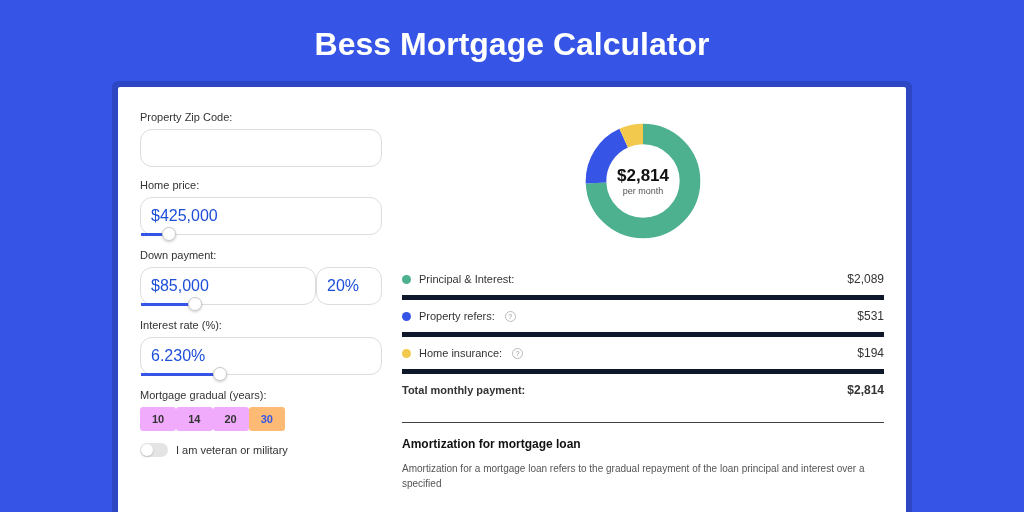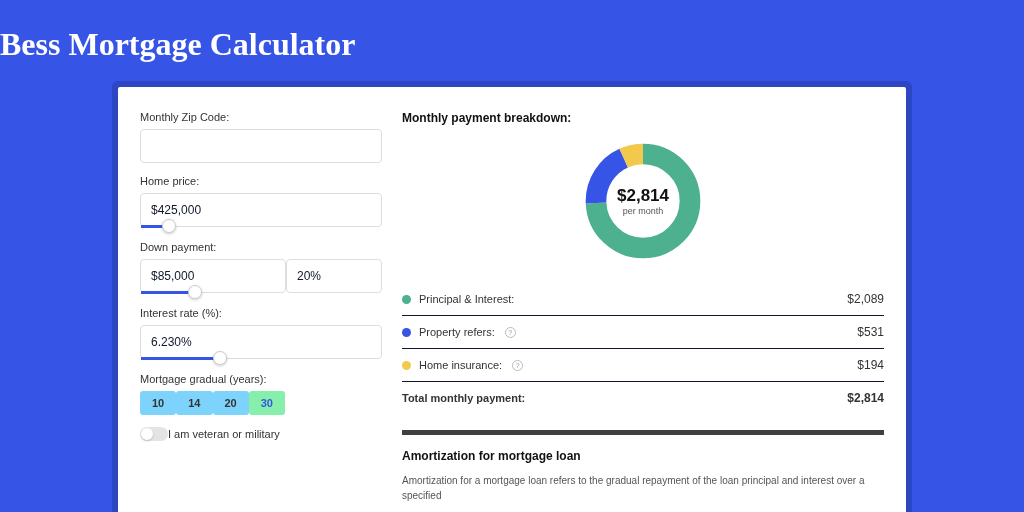--- a/index.html
+++ b/index.html
@@ -1,67 +1,67 @@
 <!DOCTYPE html>
 <html><head>
 <meta charset="utf-8">
 <style>
 * { margin: 0; padding: 0; box-sizing: border-box; font-family: -apple-system, BlinkMacSystemFont, 'Segoe UI', Arial, sans-serif; }
 body { background: #3655e6; width: 1024px; height: 512px; overflow: hidden; }
-.page-title { color: #fff; font-size: 32px; font-weight: 700; padding: 26px 0 24px; font-family: Liberation Serif, serif; }
+.page-title { color: #fff; font-size: 32px; font-weight: 700; text-align: center; padding: 26px 0 24px; }
 .card { background: #fff; width: 788px; margin: 0 auto; border-radius: 2px; box-shadow: 0 0 0 6px #2d46c4; display: flex; padding: 24px 22px; }
 .left-col { width: 242px; flex-shrink: 0; }
 .right-col { flex: 1; margin-left: 20px; }
 .field { margin-bottom: 12px; }
 .field-label { font-size: 11px; color: #333; margin-bottom: 6px; display: block; }
-.text-input { width: 100%; border: 1px solid #ddd; border-radius: 4px; padding: 9px 10px; font-size: 12px; color: #0f172a; }
+.text-input { width: 100%; border: 1px solid #ddd; border-radius: 12px; padding: 9px 10px; font-size: 16px; color: #1d4ed8; }
 .slider-track { position: relative; height: 4px; margin-top: -2px; }
 .slider-fill { position: absolute; height: 3px; background: #3655e6; top: 0; left: 1px; }
 .slider-thumb { position: absolute; width: 14px; height: 14px; background: #fff; border: 1px solid #ccc; border-radius: 50%; top: -6px; box-shadow: 0 1px 3px rgba(0,0,0,0.2); }
 .row-2 { display: flex; gap: 0; }
 .row-2 .text-input:first-child { flex: 1; }
-.text-input.pct { width: 96px; }
+.text-input.pct { width: 66px; }
 .period-tabs { display: flex; gap: 0; }
-.period-tab { padding: 6px 12px; font-size: 11px; background: #7dd3fc; color: #333; cursor: pointer; border-radius: 3px; font-weight: 600; }
-.period-tab.active { background: #86efac; color: #3655e6; }
-.toggle-row { display: flex; align-items: center; margin-top: 1px; }
+.period-tab { padding: 6px 12px; font-size: 11px; background: #f0abfc; color: #333; cursor: pointer; border-radius: 3px; font-weight: 600; }
+.period-tab.active { background: #fdba74; color: #3655e6; }
+.toggle-row { display: flex; align-items: center; gap: 8px; margin-top: 1px; }
 .toggle { width: 28px; height: 14px; background: #e4e4e4; border-radius: 8px; position: relative; }
 .toggle-knob { width: 12px; height: 12px; background: #fff; border-radius: 50%; position: absolute; top: 1px; left: 1px; box-shadow: 0 1px 2px rgba(0,0,0,0.2); }
 .toggle-label { font-size: 11px; color: #333; }
 .section-title { font-size: 12px; font-weight: 700; color: #111; margin-bottom: 14px; }
 .donut-wrap { display: flex; justify-content: center; margin: 8px 0 20px; }
 .donut { position: relative; width: 124px; height: 124px; }
 .donut svg { width: 124px; height: 124px; transform: rotate(-90deg); }
 .donut-center { position: absolute; top: 50%; left: 50%; transform: translate(-50%, -50%); text-align: center; }
 .donut-amount { font-size: 17px; font-weight: 700; color: #111; }
 .donut-sub { font-size: 9px; color: #555; }
 .legend { }
-.legend-row { display: flex; align-items: center; justify-content: space-between; padding: 9px 0; border-bottom: 1px solid #0f172a; }
+.legend-row { display: flex; align-items: center; justify-content: space-between; padding: 9px 0; border-bottom: 5px solid #0f172a; }
 .legend-row:last-child { border-bottom: none; }
 .legend-left { display: flex; align-items: center; gap: 8px; }
 .dot { width: 9px; height: 9px; border-radius: 50%; flex-shrink: 0; }
 .legend-label { font-size: 11px; color: #333; }
 .legend-value { font-size: 12px; color: #333; }
 .legend-row.total .legend-label, .legend-row.total .legend-value { font-weight: 700; }
 .help-icon { width: 11px; height: 11px; border: 1px solid #bbb; border-radius: 50%; display: inline-flex; align-items: center; justify-content: center; font-size: 7px; color: #999; margin-left: 2px; }
-.amort { margin-top: 16px; padding-top: 14px; border-top: 5px solid #404040; }
+.amort { margin-top: 16px; padding-top: 14px; border-top: 1px solid #404040; }
 .amort-title { font-size: 12px; font-weight: 700; color: #111; margin-bottom: 10px; }
 .amort-text { font-size: 10px; color: #555; line-height: 1.5; }
 </style>
 </head>
 <body>
 
 <h1 class="page-title">Bess Mortgage Calculator</h1>
 
 <div class="card">
 
   <div class="left-col">
 
     <div class="field">
-      <label class="field-label">Monthly Zip Code:</label>
+      <label class="field-label">Property Zip Code:</label>
       <input class="text-input" value="" style="">
     </div>
 
     <div class="field">
       <label class="field-label">Home price:</label>
       <input class="text-input" value="$425,000" style="">
       <div class="slider-track">
         <div class="slider-fill" style="width:9%"></div>
         <div class="slider-thumb" style="left:9%"></div>
       </div>
@@ -101,21 +101,20 @@
     <div class="toggle-row">
       <div class="toggle">
         <div class="toggle-knob"></div>
       </div>
       <span class="toggle-label">I am veteran or military</span>
     </div>
 
   </div>
 
   <div class="right-col">
-    <div class="section-title">Monthly payment breakdown:</div>
 
     <div class="donut-wrap">
       <div class="donut">
         <svg viewBox="0 0 42 42">
           <circle cx="21" cy="21" r="15.9155" fill="none" stroke="#4db08e" stroke-width="7" stroke-dasharray="74.2 25.8" stroke-dashoffset="0"></circle>
           <circle cx="21" cy="21" r="15.9155" fill="none" stroke="#3655e6" stroke-width="7" stroke-dasharray="18.9 81.1" stroke-dashoffset="-74.2"></circle>
           <circle cx="21" cy="21" r="15.9155" fill="none" stroke="#f2c94c" stroke-width="7" stroke-dasharray="6.9 93.1" stroke-dashoffset="-93.1"></circle>
         </svg>
         <div class="donut-center">
           <div class="donut-amount">$2,814</div>

